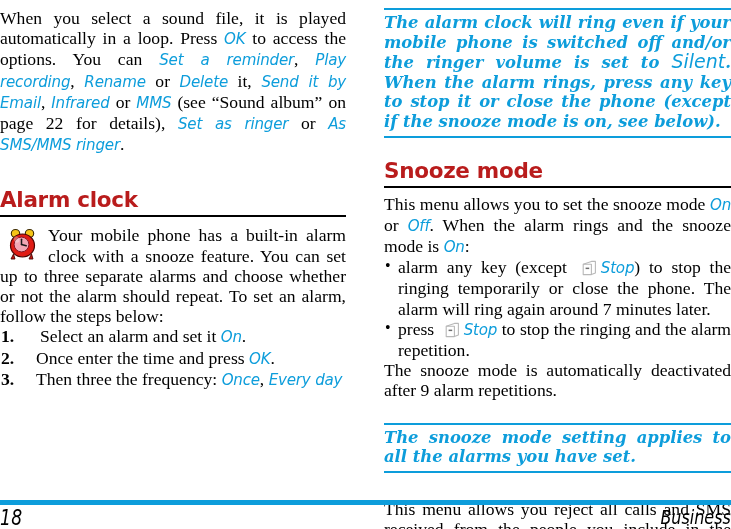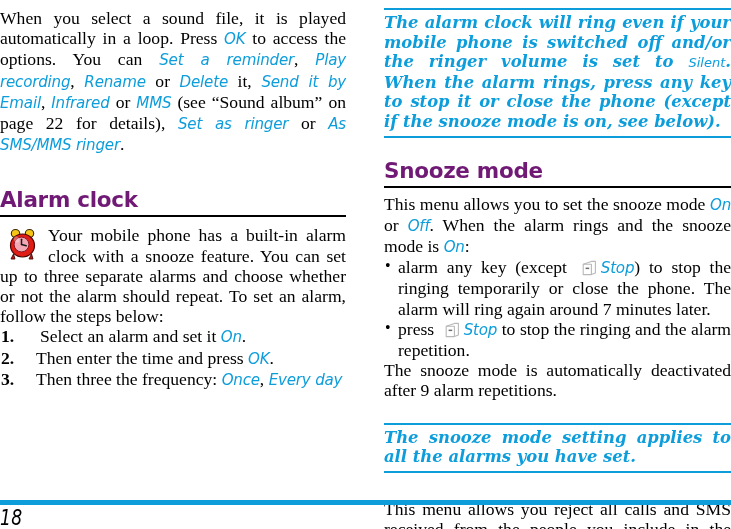--- a/index.html
+++ b/index.html
@@ -74,32 +74,32 @@
     font-style: italic;
     font-size: 16.4px;
     line-height: 19.6px;
     text-align: justify;
     text-justify: inter-word;
   }
   .note .plainital {
     font-family: "DejaVu Sans", "Liberation Sans", sans-serif;
     font-weight: normal;
     font-style: italic;
-    font-size: 13px;
+    font-size: 19px;
   }
 
   
   h2.section {
     margin: 0;
     font-family: "DejaVu Sans", "Liberation Sans", sans-serif;
     font-weight: bold;
     font-size: 21.5px;
     line-height: 26px;
     letter-spacing: -0.3px;
-    color: #701a75;
+    color: #b91c1c;
     border-bottom: 2.2px solid #000000;
     padding-bottom: 2px;
   }
 
   
   .icon-para { position: relative; }
   .clock-icon {
     float: left;
     width: 34px;
     height: 34px;
@@ -181,21 +181,21 @@
     height: 5px;
     background: #0d9ddb;
   }
   .footer {
     position: absolute;
     left: 0;
     top: 506px;
     width: 731px;
     height: 23px;
     display: flex;
-    flex-direction: column;
+    flex-direction: row;
     justify-content: space-between;
     align-items: flex-start;
     gap: 44px;
   }
   .folio {
     font-family: "DejaVu Sans", "Liberation Sans", sans-serif;
     font-size: 21px;
     font-style: italic;
     font-weight: normal;
     letter-spacing: 0.5px;
@@ -253,21 +253,21 @@
           </svg>
         </span>
         <p class="body">Your mobile phone has a built-in alarm clock with a snooze feature. You can set up to three separate alarms and choose whether or not the alarm should repeat. To set an alarm, follow the steps below:</p>
       </div>
 
       <ol class="steps">
         <li>
           <span class="num">1.</span><span style="padding-left:4px">Select an alarm and set it </span><span class="mi">On</span><span>.</span>
         </li>
         <li>
-          <span class="num">2.</span><span>Then enter the time and press </span><span class="mi">OK</span><span>.</span>
+          <span class="num">2.</span><span>Once enter the time and press </span><span class="mi">OK</span><span>.</span>
         </li>
         <li>
           <span class="num">3.</span><span>Then three the frequency: </span><span class="mi">Once</span><span>, </span><span class="mi">Every day</span>
         </li>
 
       </ol>
 
     </div>
 
     <div class="col col-right">

